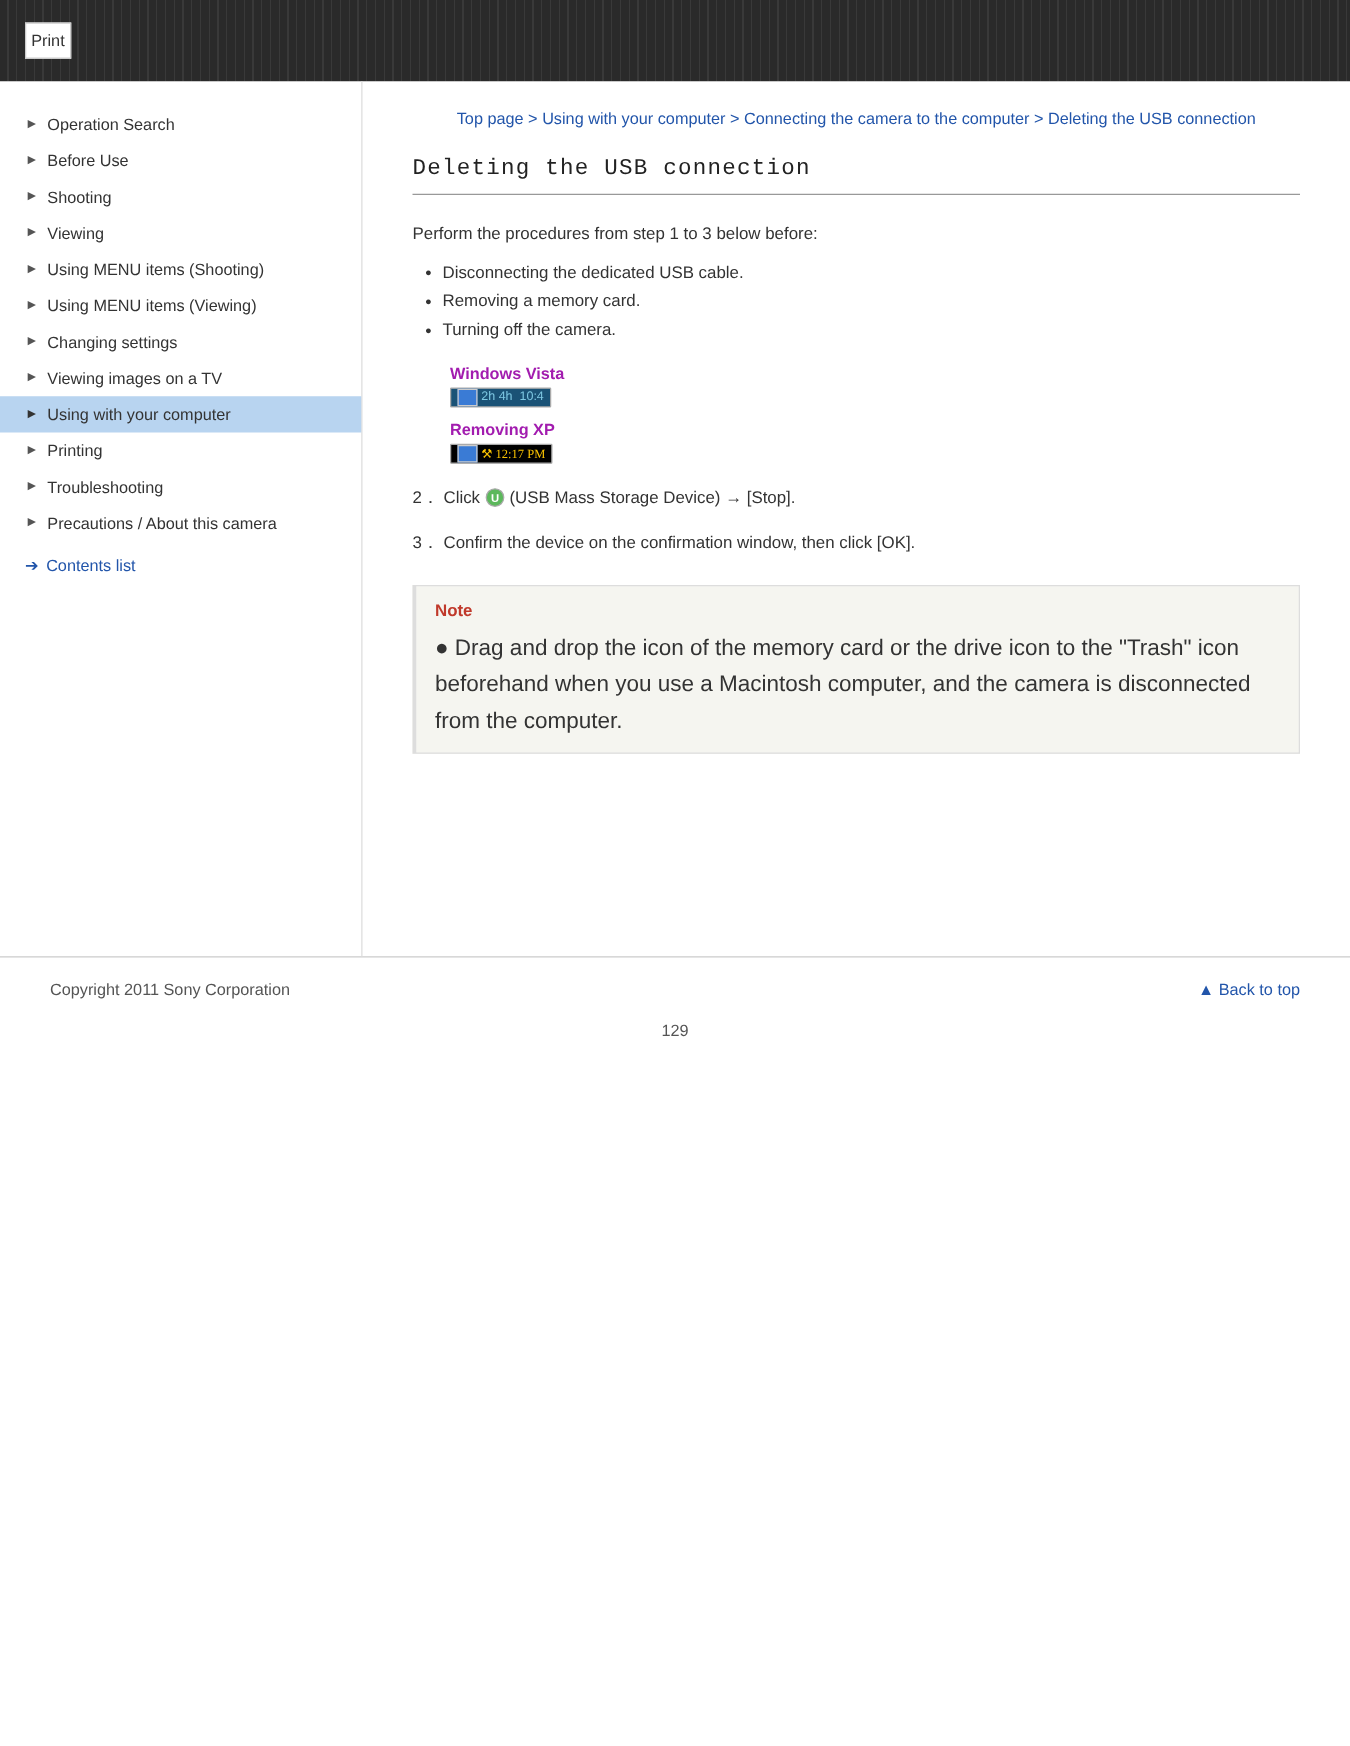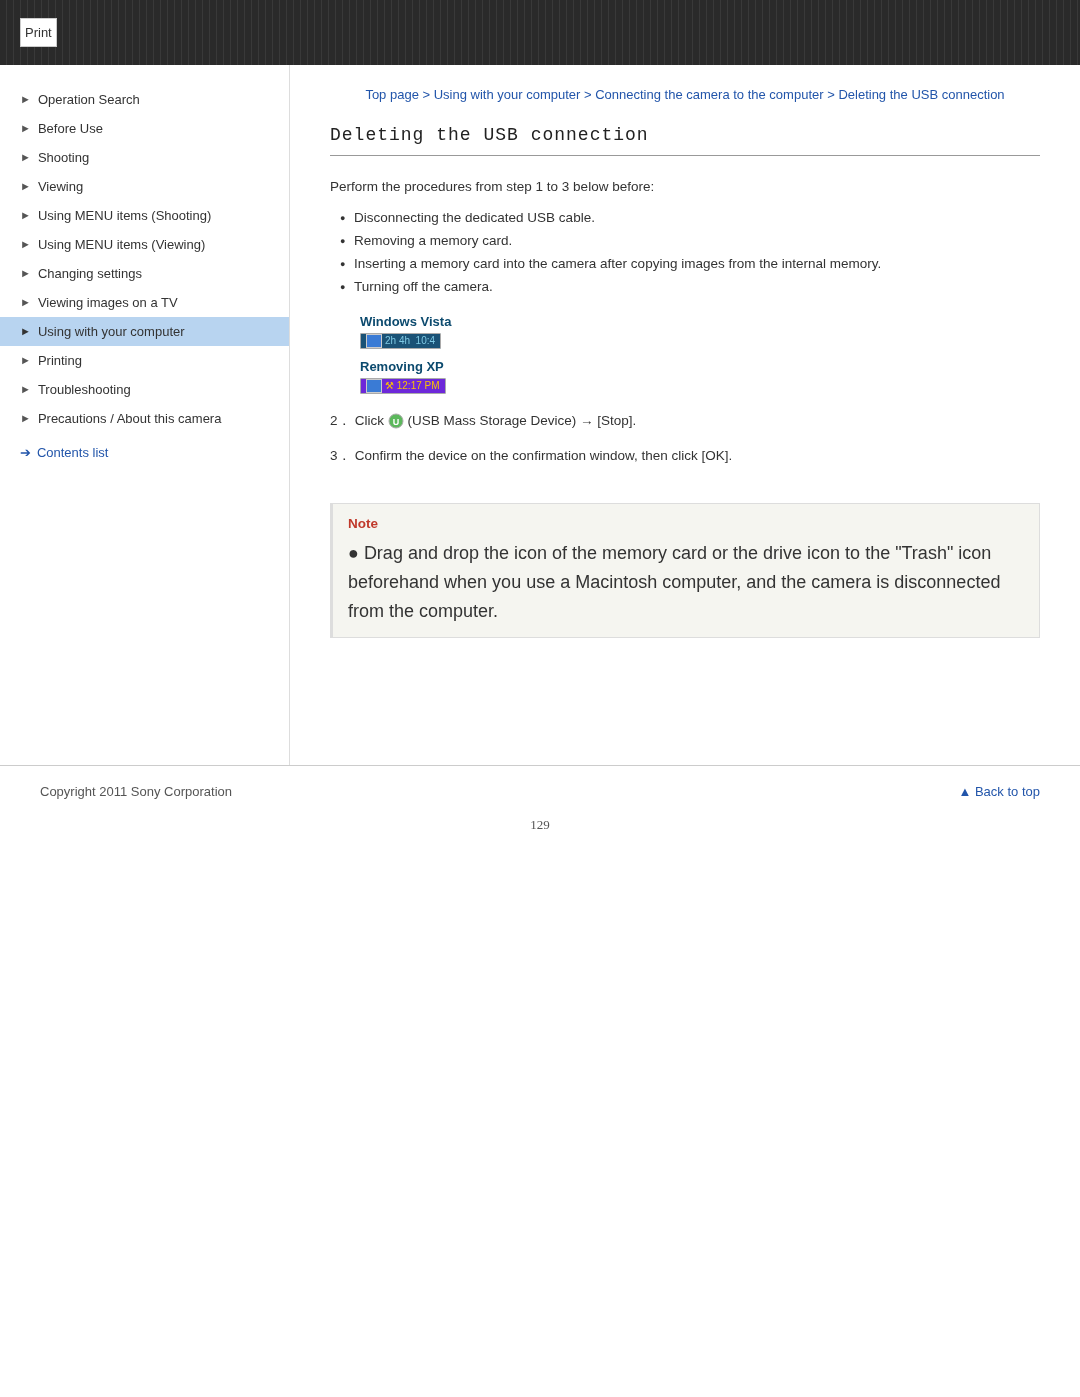--- a/index.html
+++ b/index.html
@@ -154,21 +154,21 @@
       line-height: 1.6;
     }
 
     
     .os-section {
       margin: 8px 0 8px 30px;
     }
     .os-label {
       font-size: 13px;
       font-weight: bold;
-      color: #0c4a6e;
+      color: #a21caf;
       margin-bottom: 4px;
     }
     .taskbar-sim {
       display: inline-flex;
       align-items: center;
       background: #1a5276;
       border: 1px solid #aaa;
       padding: 0 5px;
       gap: 3px;
       font-size: 11px;
@@ -186,21 +186,21 @@
       color: #7ec8e3;
       font-size: 10px;
     }
 
     
     .note-box {
       background: #f5f5f0;
       border: 1px solid #ddd;
       border-left: 3px solid #ddd;
       padding: 12px 15px;
-      margin: 36px 0;
+      margin: 24px 0;
     }
     .note-title {
       color: #c0392b;
       font-size: 13.5px;
       font-weight: bold;
       margin-bottom: 8px;
     }
     .note-content {
       font-size: 18px;
       line-height: 1.6;
@@ -226,21 +226,20 @@
       color: #2255aa;
       font-size: 13px;
       cursor: pointer;
       text-decoration: none;
     }
     .page-number {
       text-align: center;
       font-size: 13px;
       color: #555;
       padding: 10px 0 20px 0;
-      font-family: Liberation Serif, serif;
     }
 
     
     .disconnect-icon {
       display: inline-flex;
       align-items: center;
       gap: 1px;
     }
   </style>
 </head>
@@ -313,36 +312,35 @@
       <a>Top page</a><span> &gt; </span><a>Using with your computer</a><span> &gt; </span><a>Connecting the camera to the computer</a><span> &gt; </span><a>Deleting the USB connection</a>
     </div>
 
     <h1 class="page-title">Deleting the USB connection</h1>
 
     <p class="intro-text">Perform the procedures from step 1 to 3 below before:</p>
 
     <ul class="bullet-list">
       <li>Disconnecting the dedicated USB cable.</li>
       <li>Removing a memory card.</li>
-      <li>Inserting a memory card into the camera after copying images from the internal memory.</li>
       <li>Turning off the camera.</li>
     </ul>
 
 
     <div class="os-section">
       <div class="os-label">Windows Vista</div>
       <div class="taskbar-sim">
         <span class="taskbar-icon" style="background:#3a7bd5;"></span>
         <span class="taskbar-text">2h 4h &nbsp;10:4</span>
       </div>
     </div>
 
     <div class="os-section">
       <div class="os-label">Removing XP</div>
-      <div class="taskbar-sim" style="background:#6d28d9;">
+      <div class="taskbar-sim" style="background:#000000;font-family:Liberation Serif, serif;">
         <span class="taskbar-icon" style="background:#3a7bd5;"></span>
         <span class="taskbar-text" style="color:#f9c200;">⚒ 12:17 PM</span>
       </div>
     </div>
 
     <div class="step">
       <span>2．</span>
       <span>Click </span>
       <svg width="16" height="16" viewBox="0 0 16 16" style="vertical-align:middle;">
         <circle cx="8" cy="8" r="7" fill="#5cb85c" stroke="#aaa" stroke-width="1"></circle>

